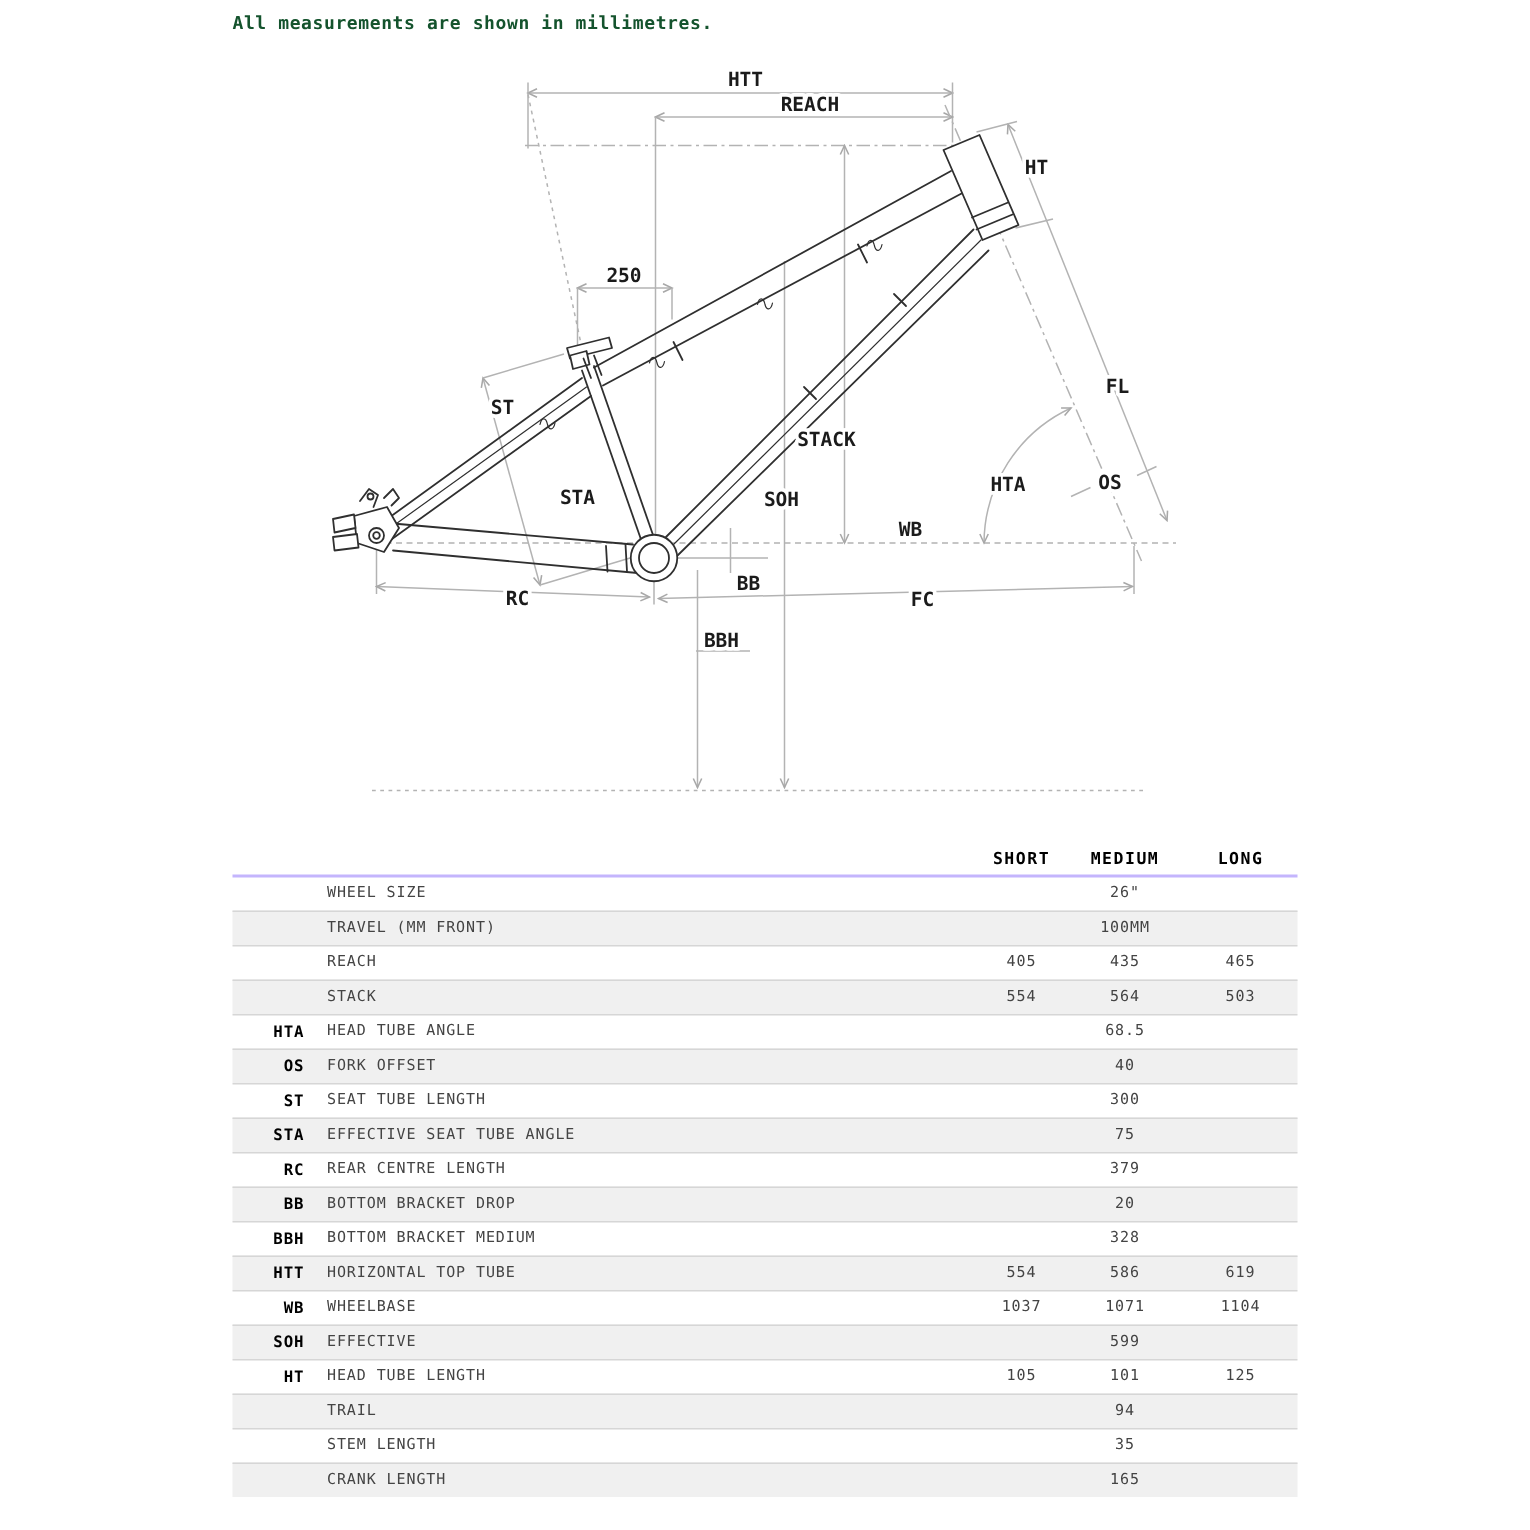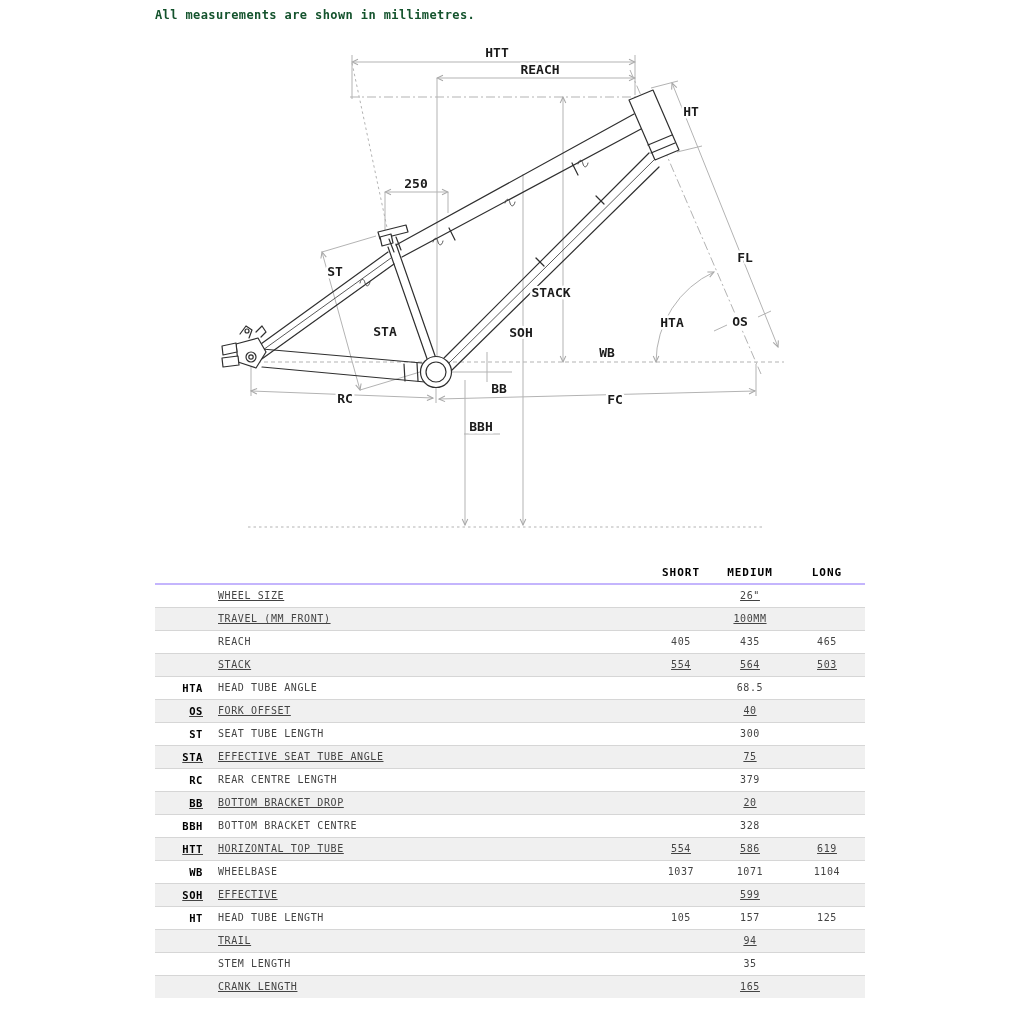--- a/index.html
+++ b/index.html
@@ -9,22 +9,22 @@
   .frame-line{stroke:#2f2f2f;stroke-width:1.2;fill:none;stroke-linejoin:round;stroke-linecap:round;}
   .frame-fill{stroke:#2f2f2f;stroke-width:1.2;fill:#fff;stroke-linejoin:round;}
   .thin{stroke-width:.8;}
   .dim{stroke:#b3b3b3;stroke-width:1;fill:none;}
   .dim-label{font:bold 13px "DejaVu Sans Mono",monospace;fill:#1b1b1b;paint-order:stroke;stroke:#fff;stroke-width:5px;stroke-linejoin:round;text-anchor:middle;}
   
   .geo-table{position:absolute;left:155px;top:563px;width:710px;border-bottom:2px solid #3f3f3f;font-size:10px;color:#444;}
   .grow{display:grid;grid-template-columns:63px 433px 60px 78px 76px;line-height:22px;height:22px;letter-spacing:.6px;}
   .ghead{height:20px;line-height:20px;border-bottom:2px solid #c4b5fd;font-weight:bold;color:#000;font-size:11px;letter-spacing:1px;}
   .grow + .grow{border-top:1px solid #d6d6d6;}
-  .ghead + .grow{border-top:none;text-decoration:underline;}
-  .stripe{background:#f0f0f0;text-decoration:underline;}
+  .ghead + .grow{border-top:none;}
+  .stripe{background:#f0f0f0;}
   .abbr{font-weight:bold;color:#000;text-align:right;padding-right:15px;font-size:10.5px;}
   .val{text-align:center;}
   .muted, .muted .abbr{color:#b5b5b5;margin-top:24px;}
 </style>
 </head>
 <body>
 
 <div class="title">All measurements are shown in millimetres.</div>
 
 <svg id="diagram" width="1020" height="520" viewBox="0 34 1020 520">
@@ -233,21 +233,21 @@
     </div>
   <div class="grow stripe">
       <span class="abbr">BB</span>
       <span>BOTTOM BRACKET DROP</span>
       <span class="val"></span>
       <span class="val">20</span>
       <span class="val"></span>
     </div>
   <div class="grow">
       <span class="abbr">BBH</span>
-      <span>BOTTOM BRACKET CENTRE</span>
+      <span>BOTTOM BRACKET MEDIUM</span>
       <span class="val"></span>
       <span class="val">328</span>
       <span class="val"></span>
     </div>
   <div class="grow stripe">
       <span class="abbr">HTT</span>
       <span>HORIZONTAL TOP TUBE</span>
       <span class="val">554</span>
       <span class="val">586</span>
       <span class="val">619</span>
@@ -263,21 +263,21 @@
       <span class="abbr">SOH</span>
       <span>EFFECTIVE</span>
       <span class="val"></span>
       <span class="val">599</span>
       <span class="val"></span>
     </div>
   <div class="grow">
       <span class="abbr">HT</span>
       <span>HEAD TUBE LENGTH</span>
       <span class="val">105</span>
-      <span class="val">157</span>
+      <span class="val">101</span>
       <span class="val">125</span>
     </div>
   <div class="grow stripe">
       <span class="abbr"></span>
       <span>TRAIL</span>
       <span class="val"></span>
       <span class="val">94</span>
       <span class="val"></span>
     </div>
   <div class="grow">

